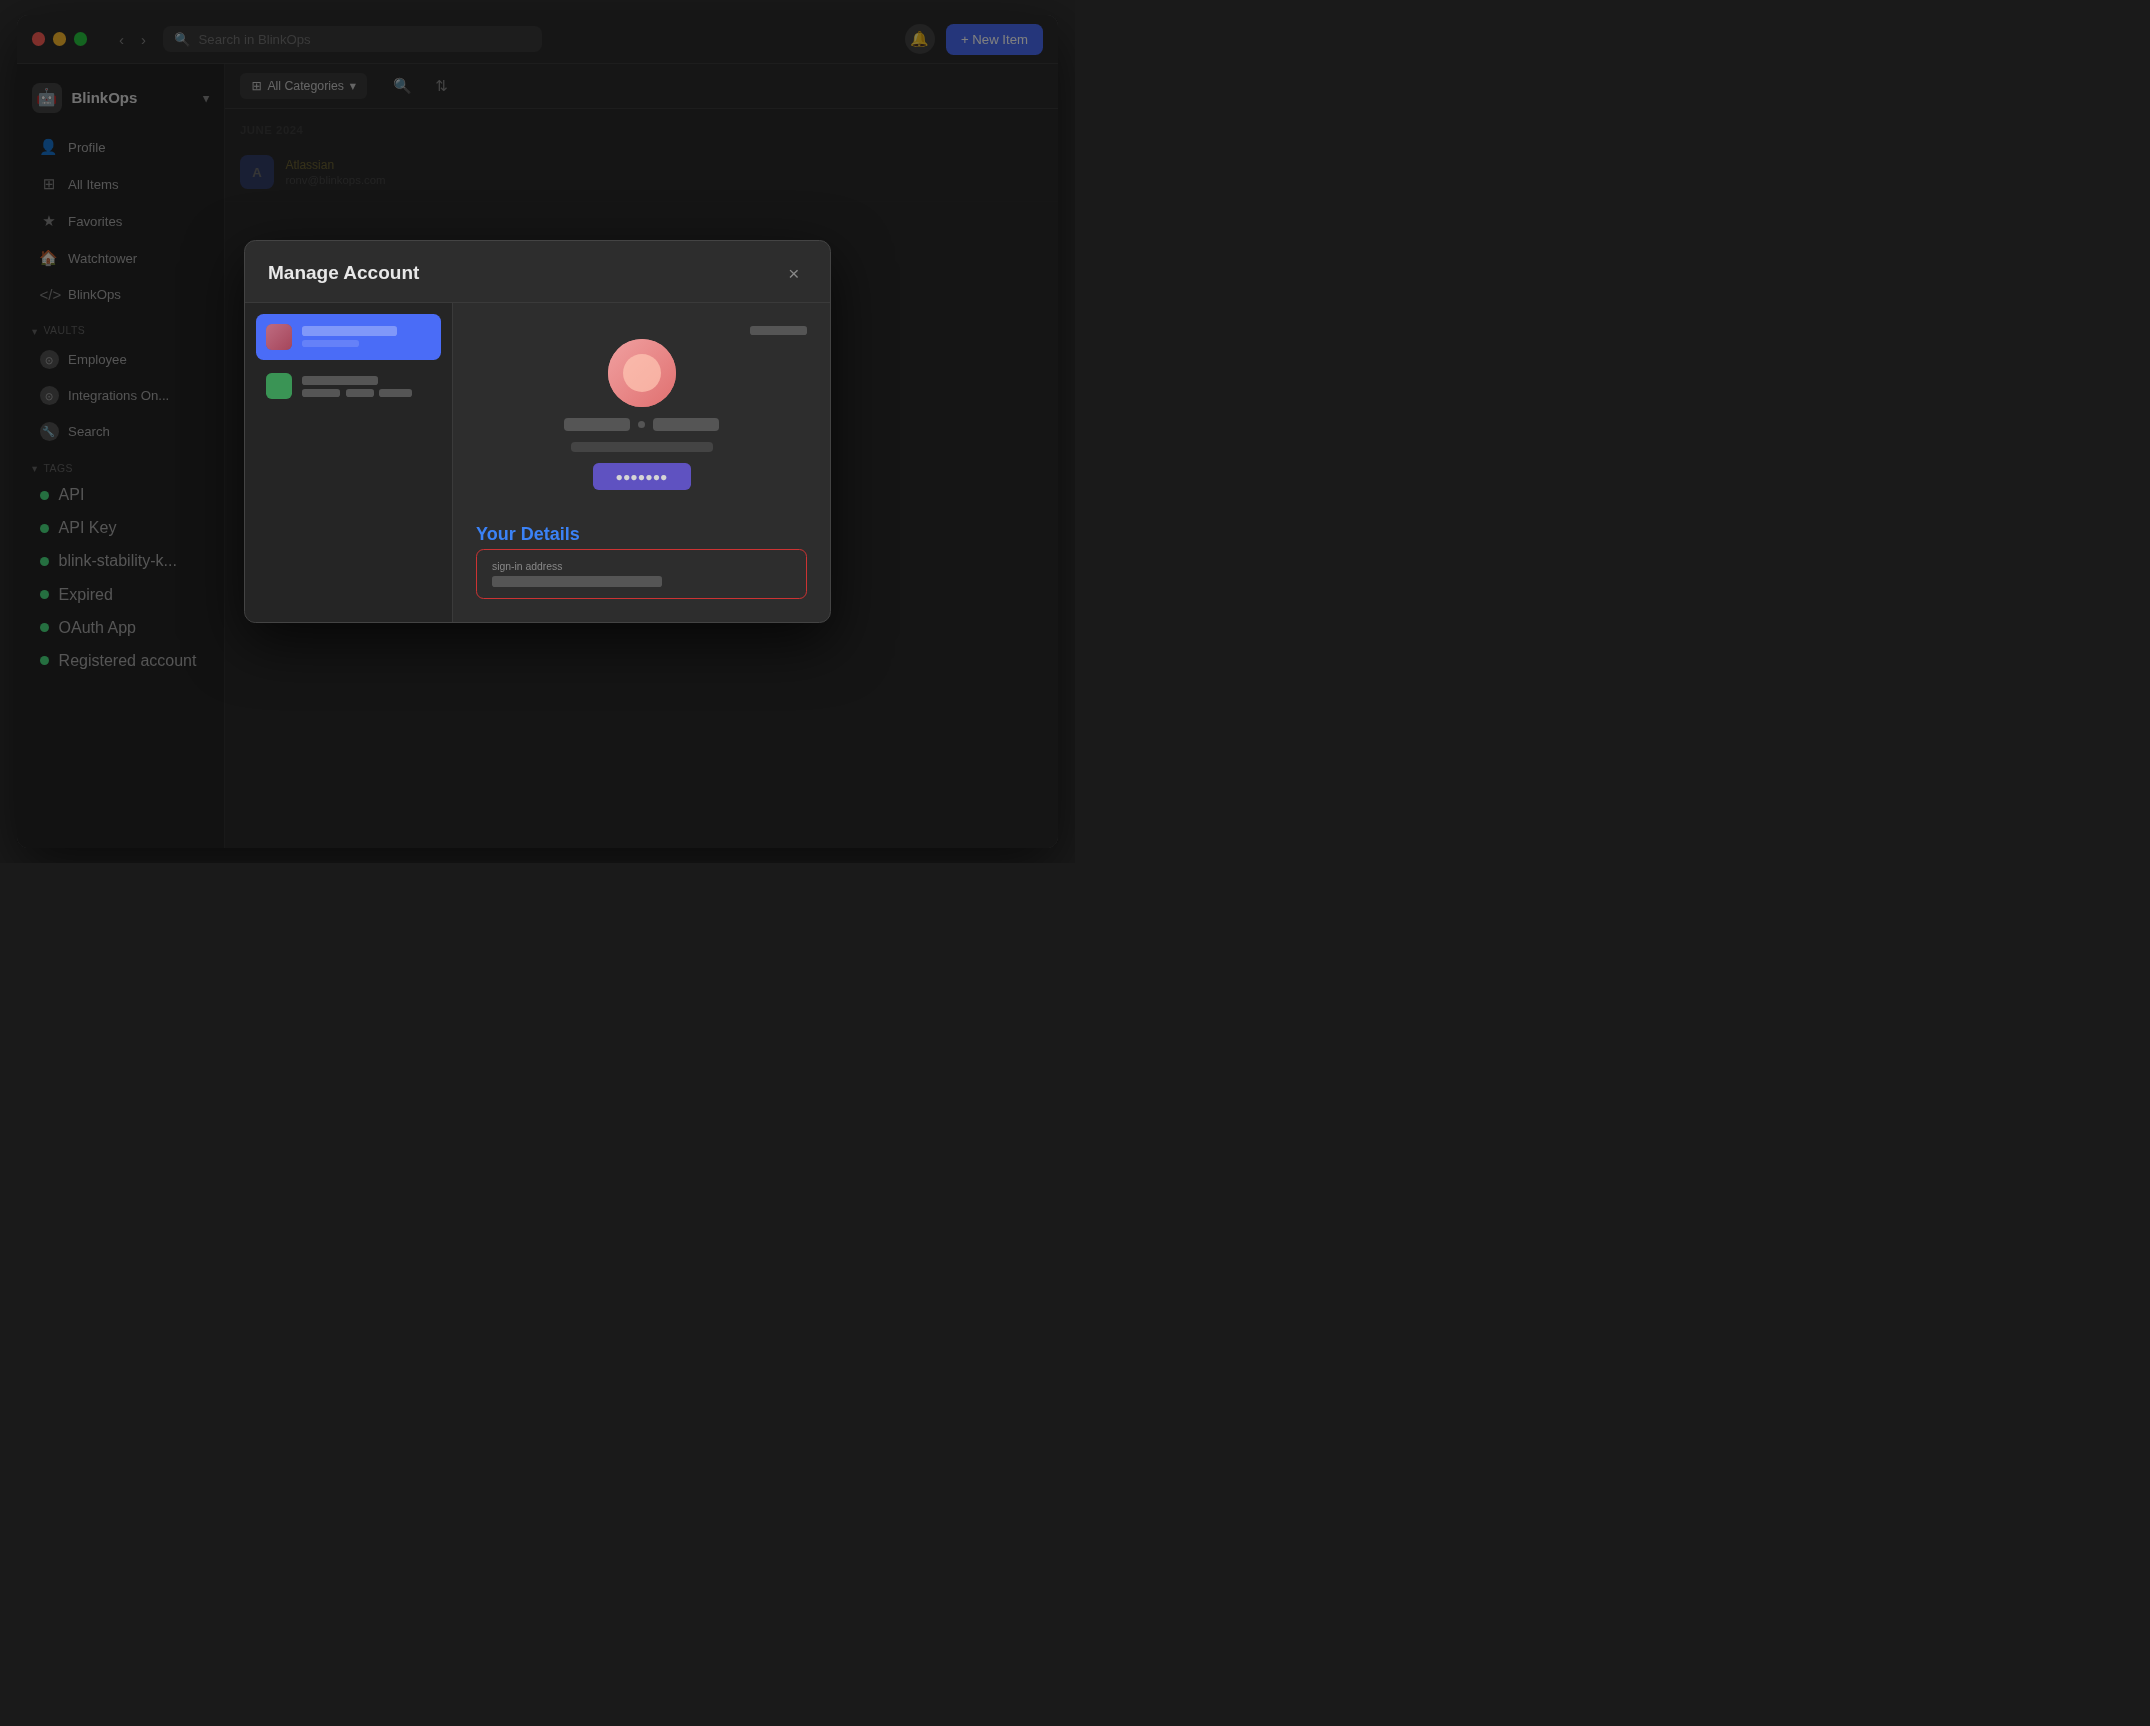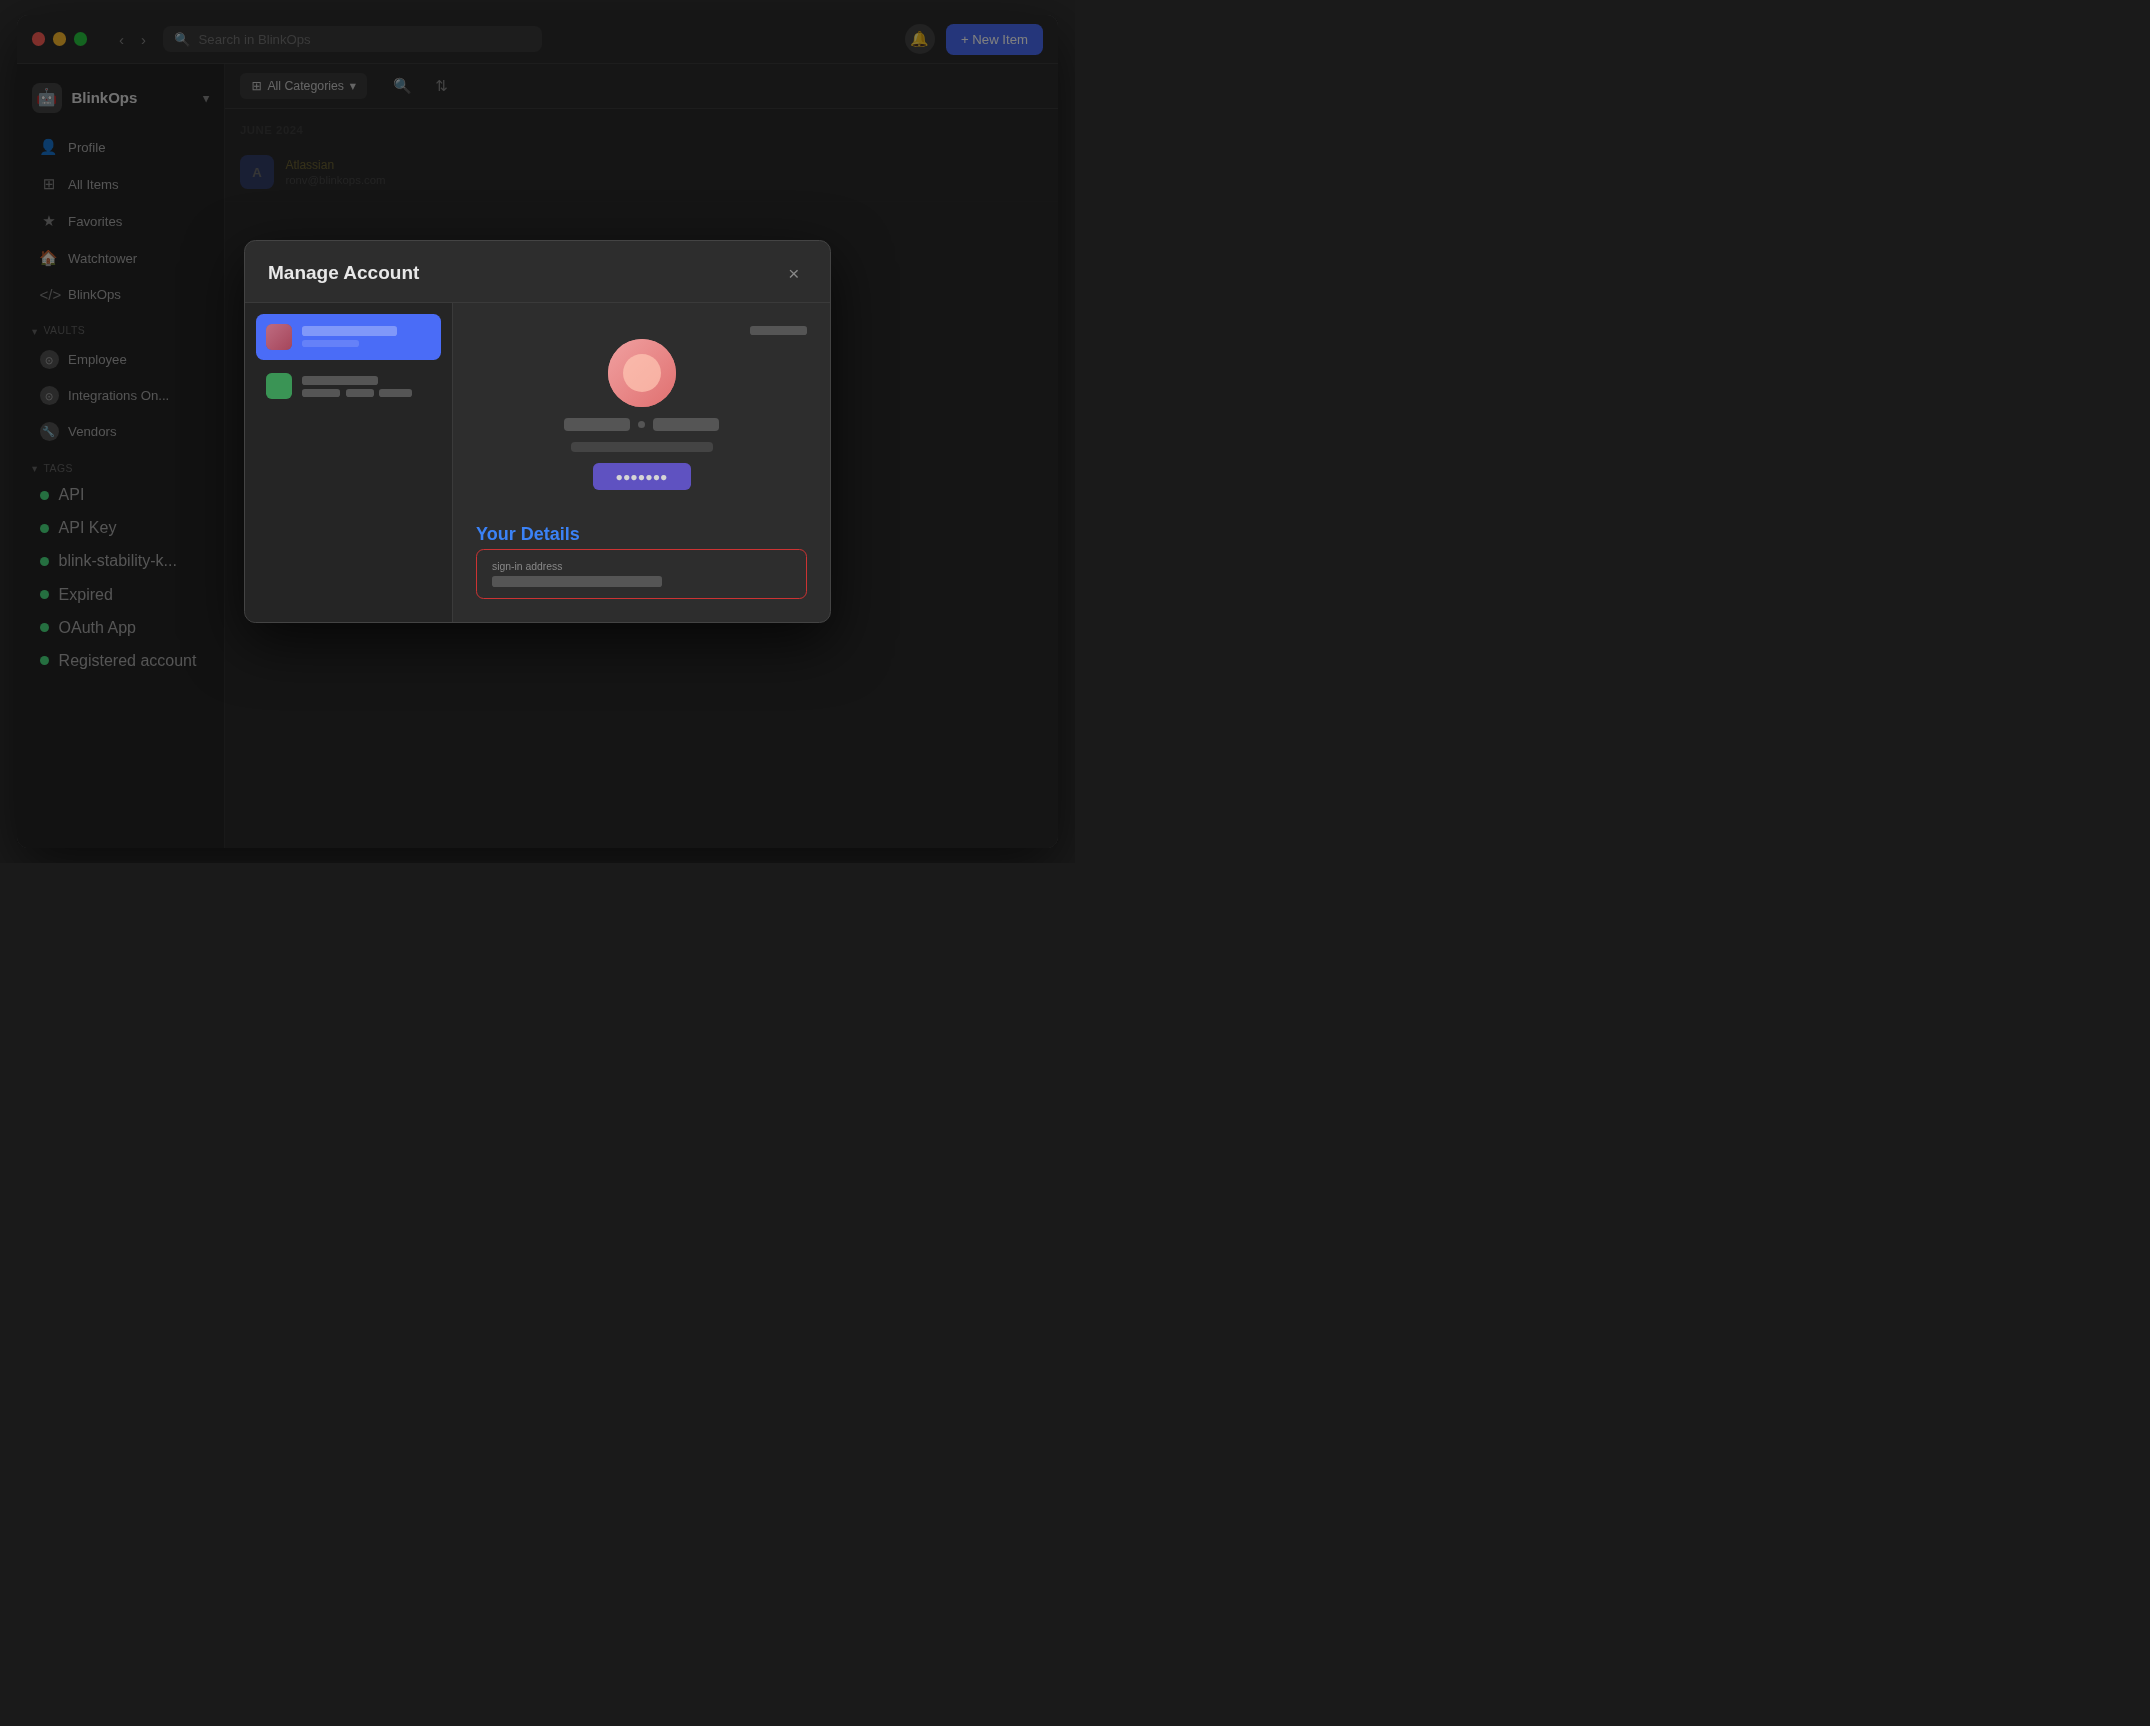--- a/index.html
+++ b/index.html
@@ -590,21 +590,21 @@
       <div class="vault-item">
         <div class="vault-icon" style="background:#555;">⊙</div>
         <span>Employee</span>
       </div>
       <div class="vault-item">
         <div class="vault-icon" style="background:#555;">⊙</div>
         <span>Integrations On...</span>
       </div>
       <div class="vault-item">
         <div class="vault-icon" style="background:#555;">🔧</div>
-        <span>Vendors</span>
+        <span>Search</span>
       </div>
 
       <div class="sidebar-section-header">
         <span>▾</span>
         <span>TAGS</span>
       </div>
 
       <div class="tag-item">
         <div class="tag-dot" style="background:#4ade80;"></div>
         <span>API</span>

